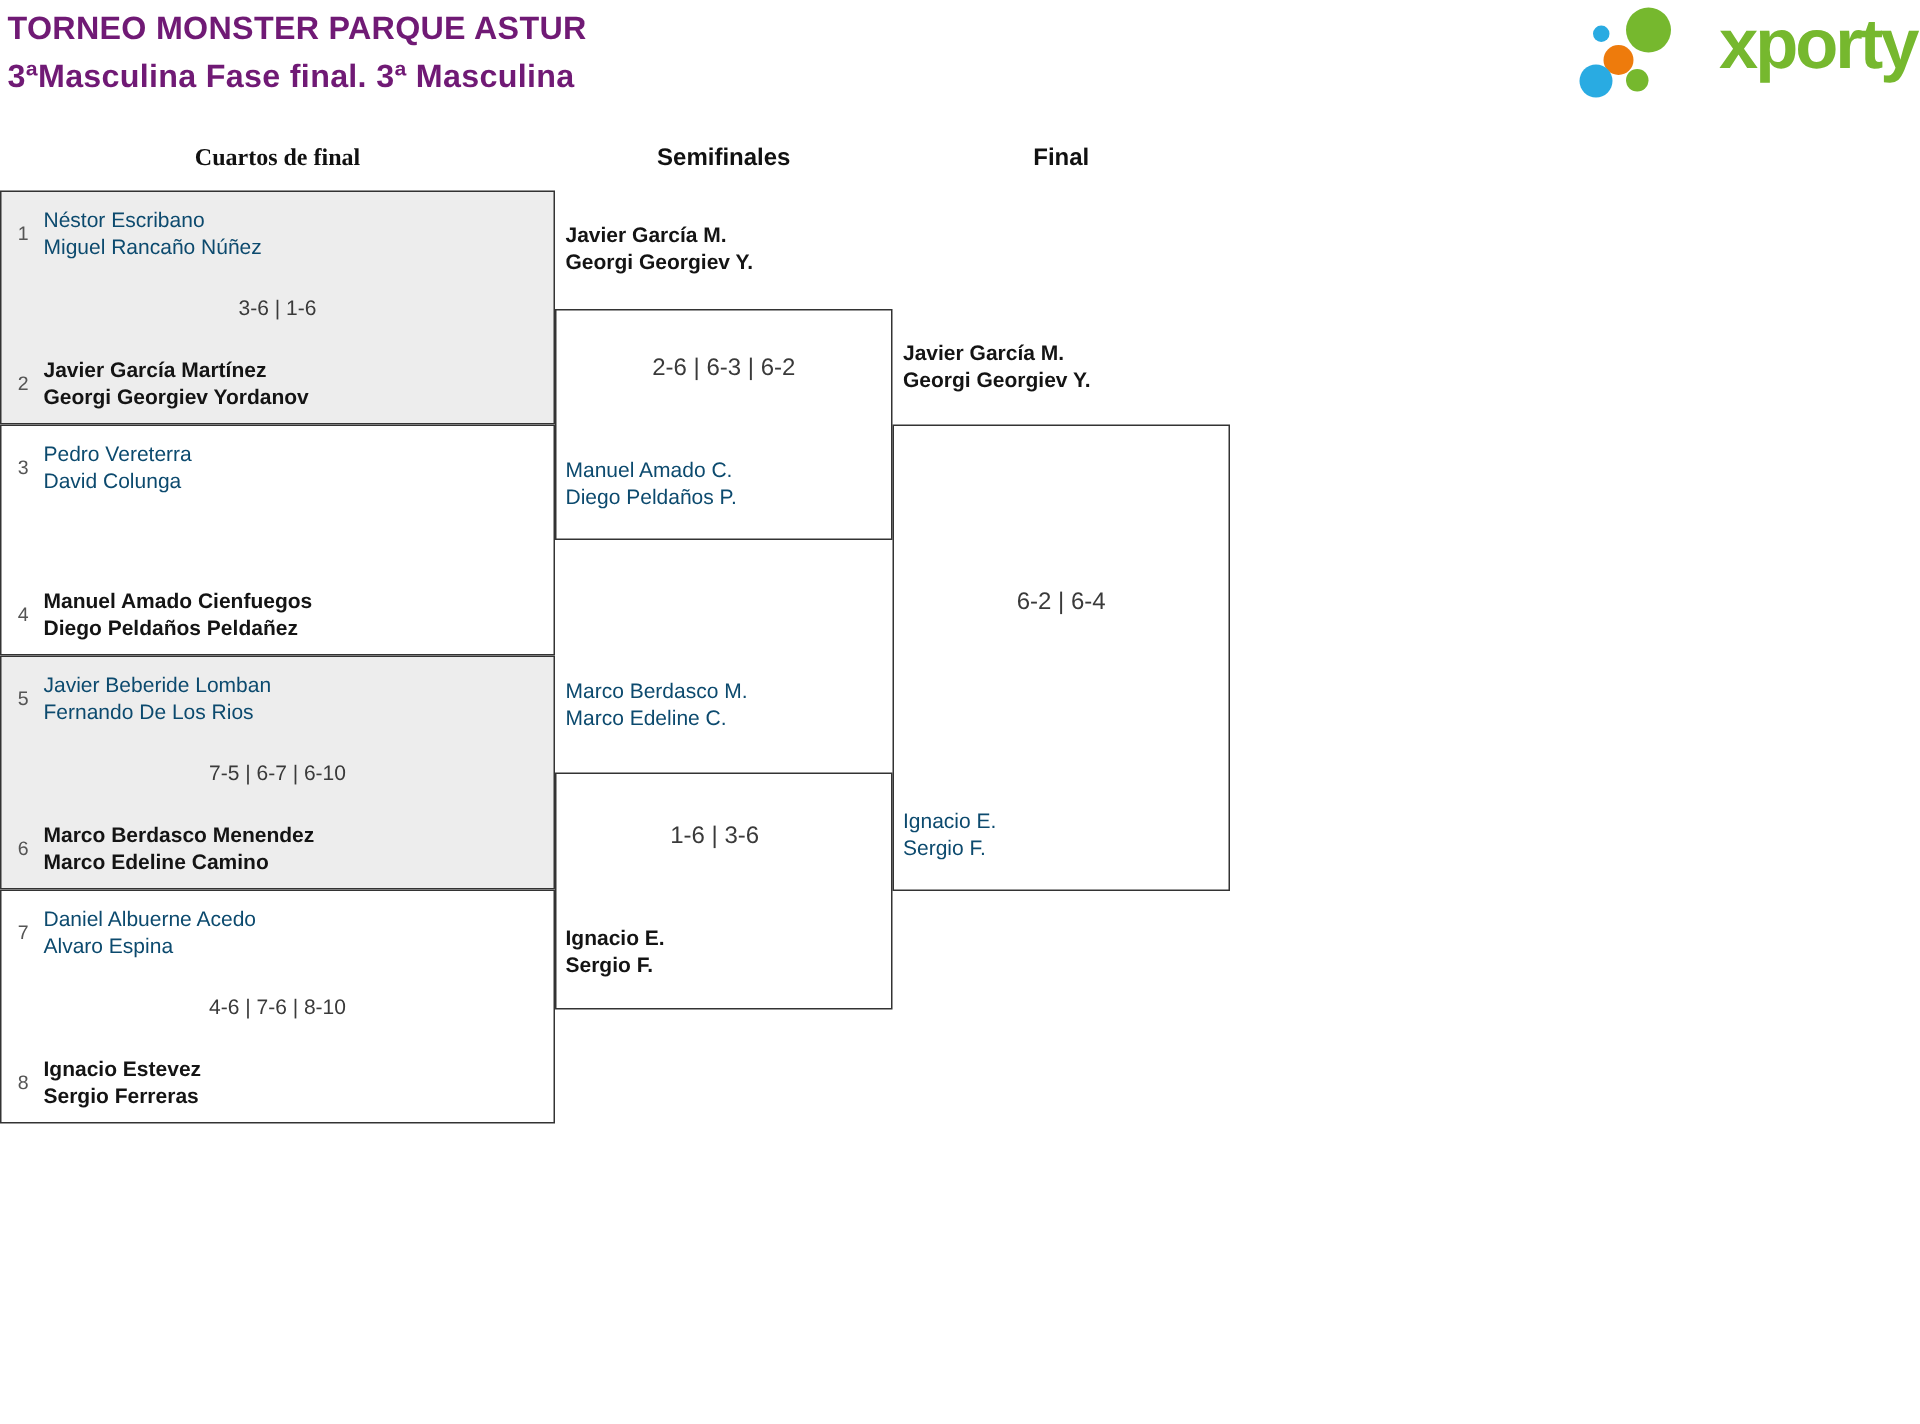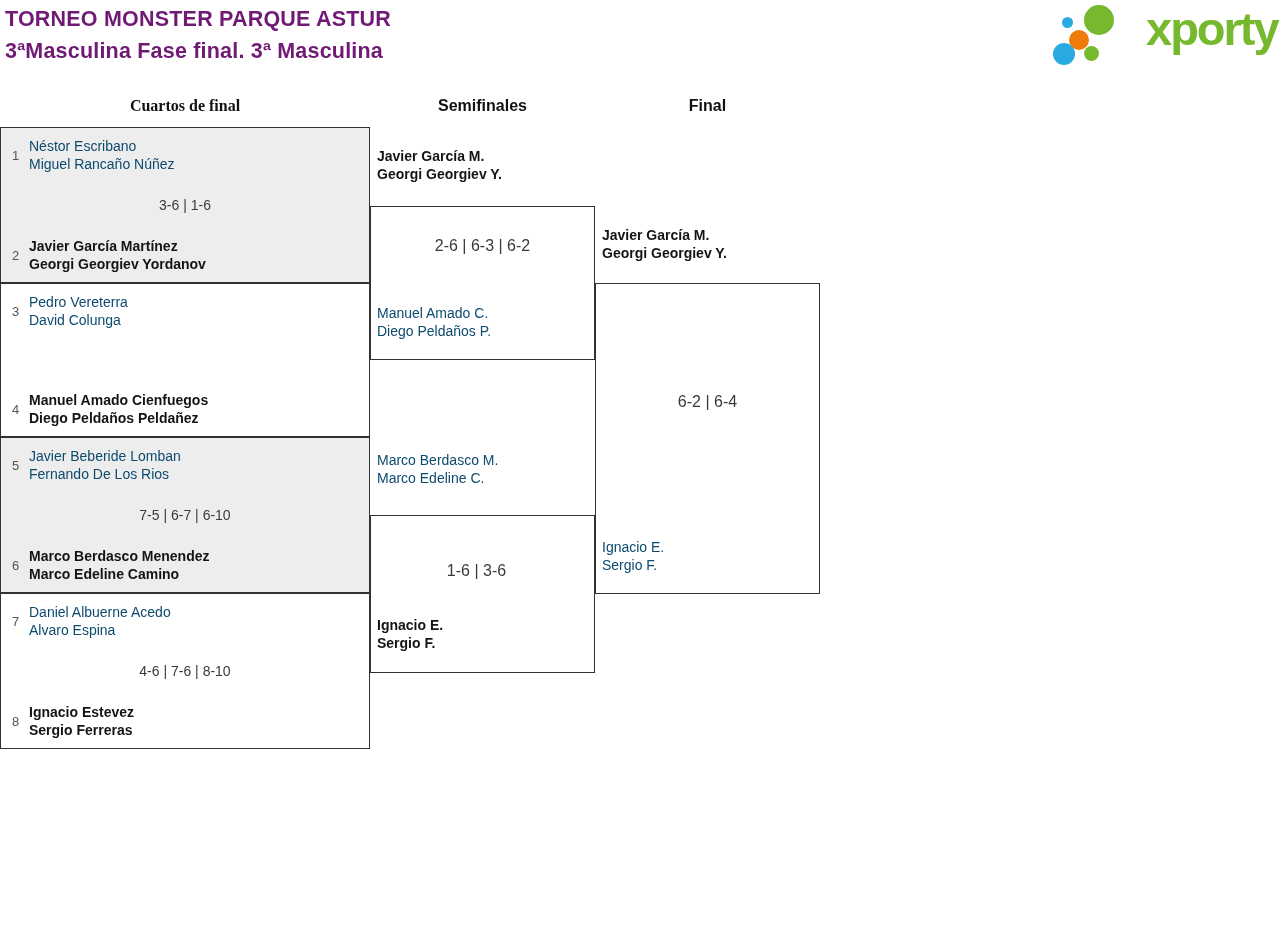--- a/index.html
+++ b/index.html
@@ -72,21 +72,21 @@
   .team-abs { position: absolute; font-size: 14px; line-height: 18px; }
   .sf1-t1 { left: 377px; top: 147px; }
   .sf1-t2 { left: 377px; top: 304px; }
   .sf2-t1 { left: 377px; top: 451px; }
   .sf2-t2 { left: 377px; top: 616px; }
   .f-t1   { left: 602px; top: 226px; }
   .f-t2   { left: 602px; top: 538px; }
 
   .score-abs { position: absolute; text-align: center; font-size: 16px; color: #3a3a3a; }
   .sf1-score { left: 370px; top: 237px; width: 225px; }
-  .sf2-score { left: 370px; top: 562px; width: 213px; }
+  .sf2-score { left: 370px; top: 549px; width: 213px; }
   .f-score   { left: 595px; top: 393px; width: 225px; }
 </style>
 </head>
 <body>
 
 <div class="page">
 
   <div class="title-block">
     <div class="title-line">TORNEO MONSTER PARQUE ASTUR</div>
     <div class="title-line">3ªMasculina Fase final. 3ª Masculina</div>

